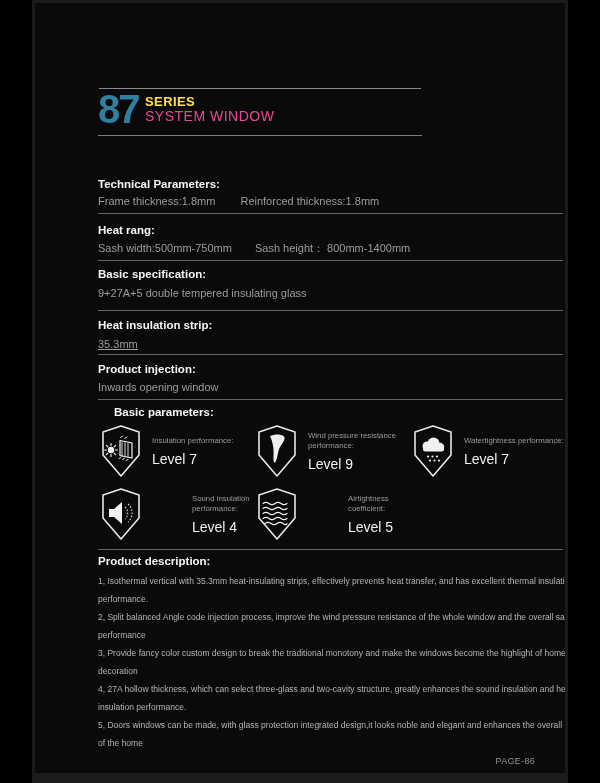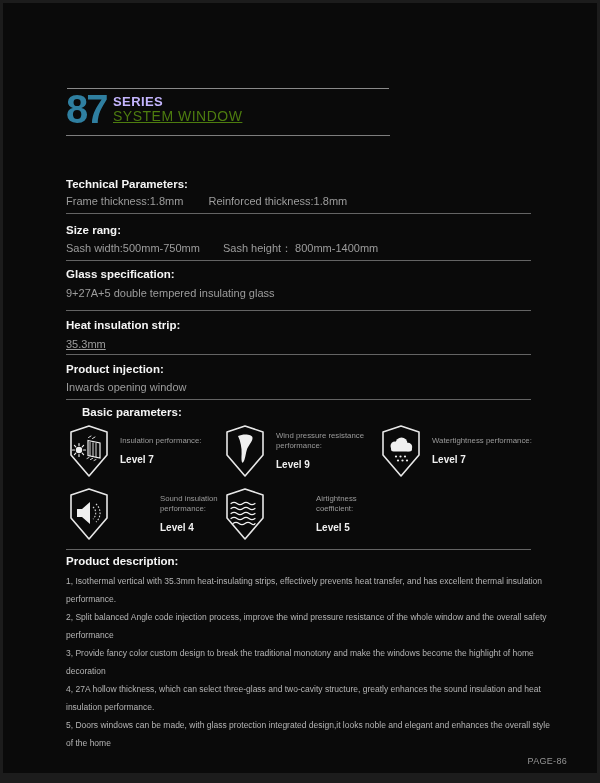--- a/index.html
+++ b/index.html
@@ -1,21 +1,21 @@
 <!DOCTYPE html>
 <html><head>
 <meta charset="utf-8">
 <style>
   * { margin: 0; padding: 0; box-sizing: border-box; }
   html, body { background: #000; }
   body { font-family: "Liberation Sans", sans-serif; }
 
   .page {
     position: relative;
-    width: 600px;
+    width: 536px;
     height: 783px;
     margin: 0 auto;
     background: #0a0a0a;
     border: 3px solid #1c1c1c;
     border-bottom-width: 10px;
     overflow: hidden;
     color: #a8a8a8;
   }
 
   
@@ -24,25 +24,25 @@
   .hline-bottom { top: 132px; left: 63px; width: 324px; opacity: .9; }
 
   .brand-num {
     position: absolute; top: 86px; left: 63px;
     font-size: 40px; line-height: 40px; font-weight: bold;
     letter-spacing: -2px; color: #2f7fa0;
   }
   .brand-titles { position: absolute; top: 92px; left: 110px; }
   .brand-series {
     display: block; font-size: 13px; line-height: 14px;
-    font-weight: bold; color: #c4b5fd; letter-spacing: .4px;
+    font-weight: bold; color: #fde047; letter-spacing: .4px;
   }
   .brand-subtitle {
     display: block; font-size: 14px; line-height: 15px;
-    color: #4d7c0f; letter-spacing: .5px; text-decoration: underline;
+    color: #ec4899; letter-spacing: .5px;
   }
 
   
   .sec-heading {
     position: absolute; left: 63px;
     font-size: 11.5px; line-height: 14px; font-weight: bold; color: #f5f5f5;
   }
   .sec-value {
     position: absolute; left: 63px;
     font-size: 11px; line-height: 12px; color: #9d9d9d;
@@ -68,21 +68,21 @@
     width: 168px;
   }
   .badge-r1 { top: 421px; }
   .badge-r2 { top: 484px; gap: 48px; }
   .badge-c1 { left: 63px; }
   .badge-c2 { left: 219px; }
   .badge-c3 { left: 375px; }
   .badge svg { flex: 0 0 auto; display: block; }
   .badge-text { width: 114px; }
   .badge-label { font-size: 7.8px; line-height: 9.5px; color: #9b9b9b; }
-  .badge-level { font-size: 10px; line-height: 13px; font-weight: bold; color: #f0f0f0; margin-top: 8px; }
+  .badge-level { font-size: 14px; line-height: 13px; font-weight: normal; color: #f0f0f0; margin-top: 8px; }
 
   
   .desc {
     position: absolute; left: 63px; top: 569px; width: 488px;
   }
   .desc p {
     font-size: 8.5px; line-height: 18px; color: #b5b5b5;
   }
 
   .page-label {
@@ -103,28 +103,28 @@
   </div>
   <div class="hline hline-bottom"></div>
 
   <div class="sec-heading h-tech">Technical Parameters:</div>
   <div class="sec-value v-tech">
     <span class="sec-item">Frame thickness:1.8mm</span>
     <span class="sec-item">Reinforced thickness:1.8mm</span>
   </div>
   <div class="divider d-tech"></div>
 
-  <div class="sec-heading h-size">Size rang:</div>
+  <div class="sec-heading h-size">Heat rang:</div>
   <div class="sec-value v-size">
     <span class="sec-item" style="margin-right:20px">Sash width:500mm-750mm</span>
     <span class="sec-item">Sash height： 800mm-1400mm</span>
   </div>
   <div class="divider d-size"></div>
 
-  <div class="sec-heading h-glass">Glass specification:</div>
+  <div class="sec-heading h-glass">Basic specification:</div>
   <div class="sec-value v-glass">
     <span class="sec-item">9+27A+5 double tempered insulating glass</span>
   </div>
   <div class="divider d-glass"></div>
 
   <div class="sec-heading h-heat">Heat insulation strip:</div>
   <div class="sec-value v-heat">
     <span class="sec-item">35.3mm</span>
   </div>
   <div class="divider d-heat"></div>

